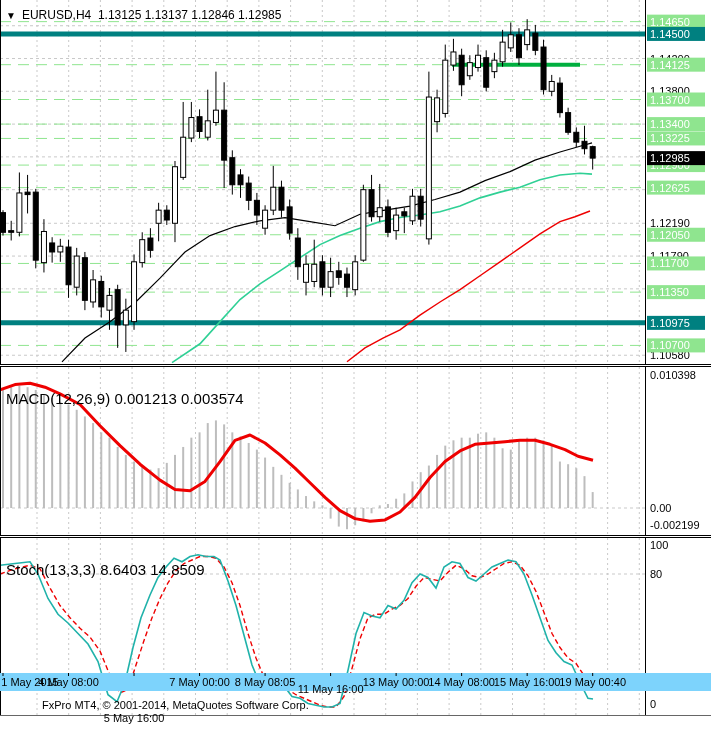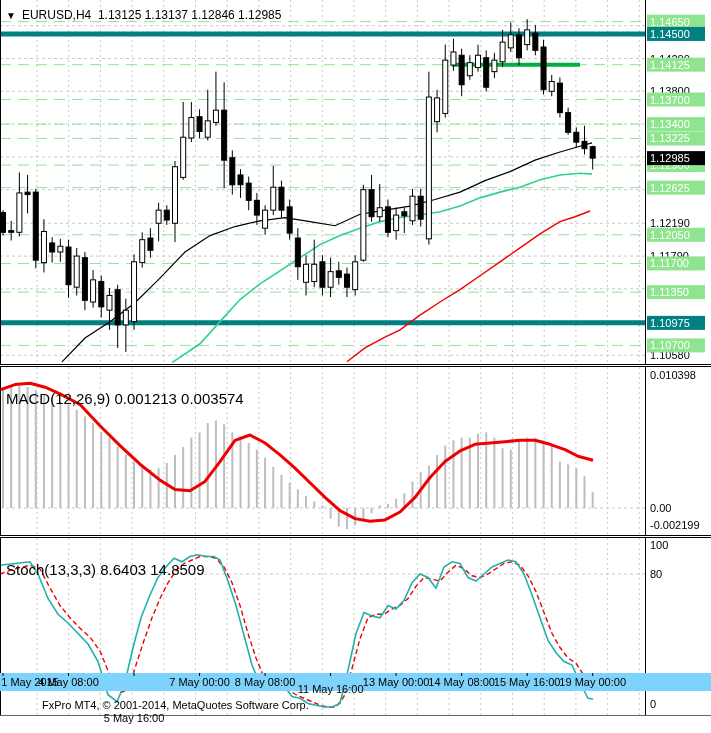--- a/index.html
+++ b/index.html
@@ -463,21 +463,21 @@
           <line x1="396.12" y1="0" x2="396.12" y2="3"></line>
           <line x1="461.64" y1="0" x2="461.64" y2="3"></line>
           <line x1="527.16" y1="0" x2="527.16" y2="3"></line>
           <line x1="592.68" y1="0" x2="592.68" y2="3"></line>
         </g>
       </svg>
       <span class="tlabel" style="left: 30px;">1 May 2015</span>
       <span class="tlabel" style="left: 68.52px;">4 May 08:00</span>
       <span class="tlabel" style="left: 134.04px; margin-top: 36px;">5 May 16:00</span>
       <span class="tlabel" style="left: 199.56px;">7 May 00:00</span>
-      <span class="tlabel" style="left: 265.08px;">8 May 08:00</span>
+      <span class="tlabel" style="left: 265.08px;">8 May 08:05</span>
       <span class="tlabel" style="left: 330.6px; margin-top: 7px;">11 May 16:00</span>
       <span class="tlabel" style="left: 396.12px;">13 May 00:00</span>
       <span class="tlabel" style="left: 461.64px;">14 May 08:00</span>
       <span class="tlabel" style="left: 527.16px;">15 May 16:00</span>
-      <span class="tlabel" style="left: 592.68px;">19 May 00:00</span>
+      <span class="tlabel" style="left: 592.68px;">19 May 00:40</span>
     </div>
 
 </div>
 
 </body></html>

